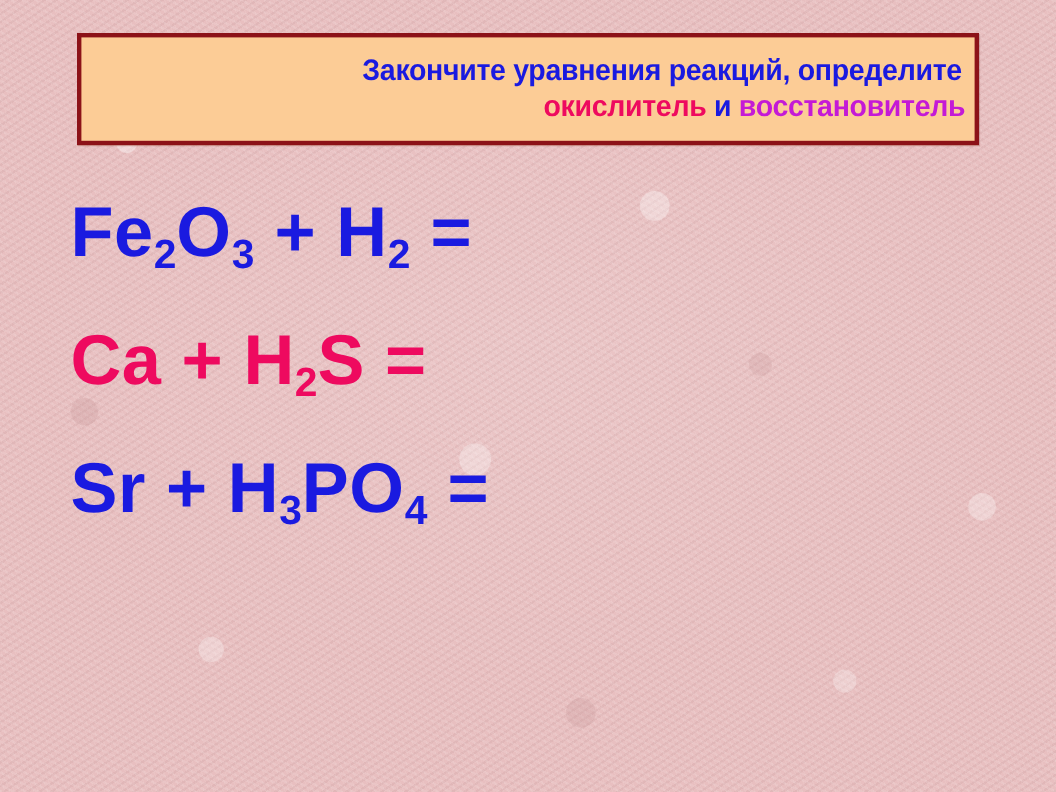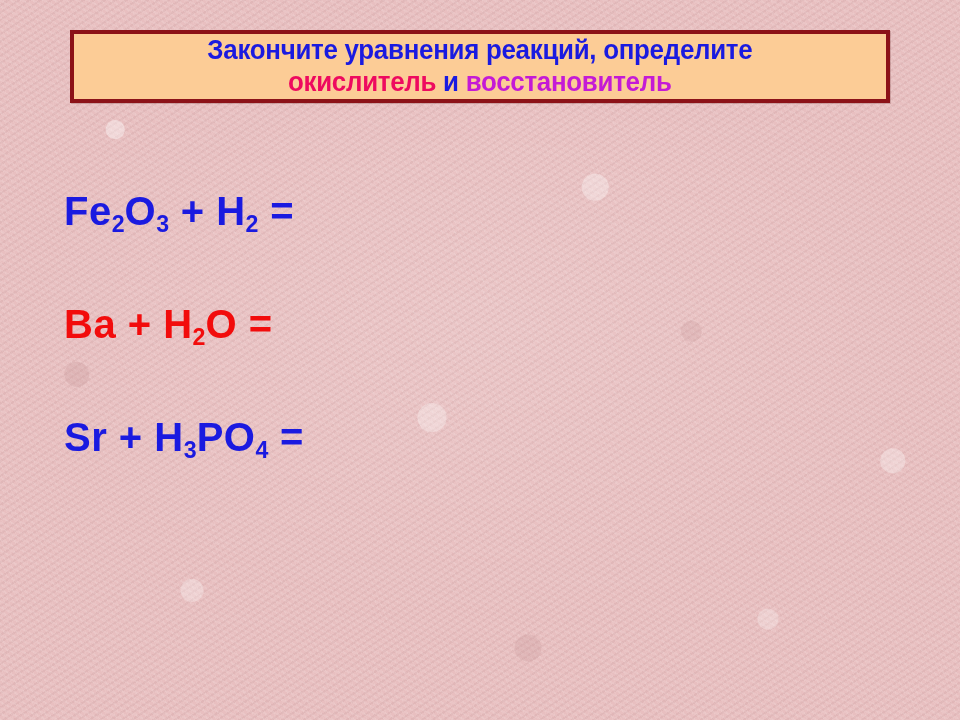--- a/index.html
+++ b/index.html
@@ -40,26 +40,26 @@
       repeating-linear-gradient(68deg,  rgba(255,255,255,0.07) 0 1px, rgba(0,0,0,0) 1px 4px),
       radial-gradient(ellipse 70% 60% at 50% 45%, rgba(255,255,255,0.10), rgba(0,0,0,0) 70%);
   }
 
   
   #title-box {
     position: absolute;
     left: 70px;
     top: 30px;
     width: 820px;
-    height: 73px;
+    height: 102px;
     background: #fccc96;
     border: 4px solid #8c1218;
     display: flex;
     flex-direction: column;
-    align-items: center;
+    align-items: flex-end;
     justify-content: center;
     box-shadow: 1px 1px 0 rgba(120,60,60,0.25);
   }
 
   .title-line {
     font-family: "Liberation Sans", sans-serif;
     font-weight: bold;
     font-size: 27px;
     line-height: 1.18;
     letter-spacing: -0.3px;
@@ -77,21 +77,21 @@
   #equations {
     position: absolute;
     left: 64px;
     top: 158px;
     width: 860px;
   }
 
   .equation {
     font-family: "Liberation Sans", sans-serif;
     font-weight: bold;
-    font-size: 40px;
+    font-size: 64px;
     line-height: 107px;
     white-space: nowrap;
     letter-spacing: 0.5px;
   }
 
   .equation sub {
     font-size: 0.58em;
     vertical-align: baseline;
     position: relative;
     top: 0.30em;
@@ -105,17 +105,17 @@
 
   <div id="title-box" style="background: rgb(252, 204, 150); border-color: rgb(140, 18, 24);">
     <div class="title-line" id="title-line-1" style="color: rgb(26, 26, 224);">Закончите уравнения реакций, определите</div>
     <div class="title-line">
       <span class="t-ox" style="color: rgb(238, 10, 95);">окислитель</span><span class="t-and" style="color: rgb(26, 26, 224);"> и </span><span class="t-red" style="color: rgb(196, 26, 214);">восстановитель</span>
     </div>
   </div>
 
   <div id="equations">
       <div class="equation" style="color: rgb(26, 26, 224);"><span>Fe</span><sub>2</sub><span>O</span><sub>3</sub><span>  +  H</span><sub>2</sub><span> =</span></div>
-      <div class="equation" style="color: rgb(242, 12, 12);"><span>Ba   +  H</span><sub>2</sub><span>O =</span></div>
+      <div class="equation" style="color: rgb(238, 10, 95);"><span>Ca  +  H</span><sub>2</sub><span>S =</span></div>
       <div class="equation" style="color: rgb(26, 26, 224);"><span>Sr + H</span><sub>3</sub><span>PO</span><sub>4</sub><span> =</span></div>
     </div>
 
 </div>
 
 </body></html>

